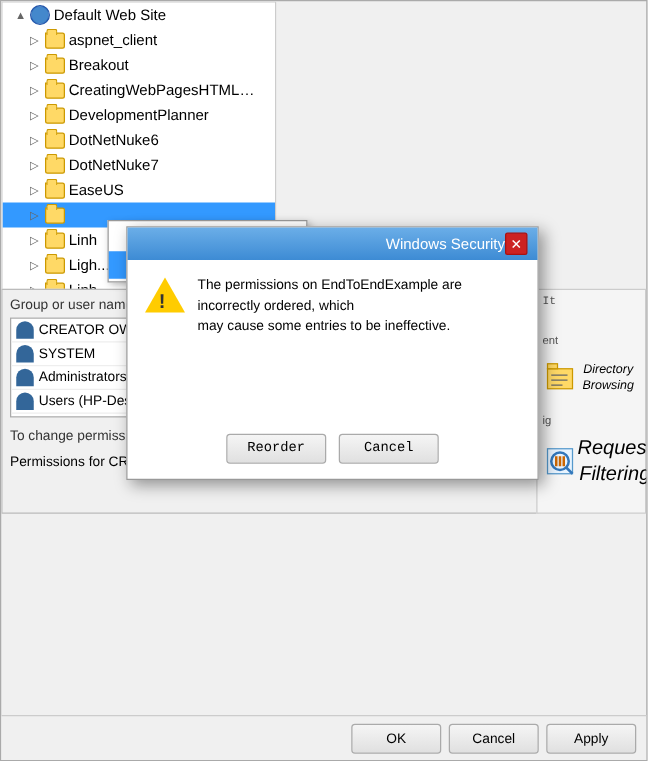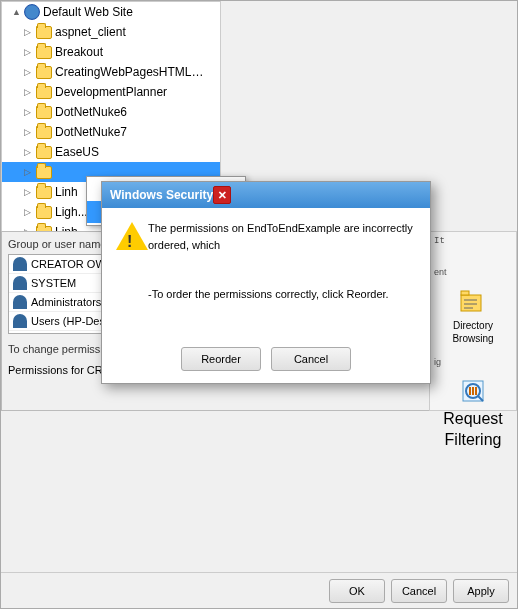--- a/index.html
+++ b/index.html
@@ -170,24 +170,25 @@
       background: #f5f5f5;
       border: 1px solid #ccc;
       display: flex;
       flex-direction: column;
       padding: 4px;
       gap: 8px;
     }
 
     .right-panel-item {
       display: flex;
-      flex-direction: column;
+      flex-direction: row;
       align-items: center;
       font-size: 10px;
       text-align: center;
+      font-style: italic;
     }
 
     .right-icon-box {
       width: 32px; height: 32px;
       display: flex;
       align-items: center;
       justify-content: center;
       margin-bottom: 2px;
     }
 
@@ -201,24 +202,24 @@
       border: 1px solid #999;
       box-shadow: 4px 4px 12px rgba(0,0,0,0.4);
       z-index: 20;
     }
 
     .dialog-titlebar {
       background: linear-gradient(to bottom, #6baee8 0%, #3d8bd4 100%);
       color: #fff;
       padding: 4px 8px;
       display: flex;
-      justify-content: flex-start;
+      justify-content: flex-end;
       align-items: center;
       font-size: 12px;
-      font-weight: bold;
+      font-weight: normal;
     }
 
     .dialog-close-btn {
       width: 18px; height: 18px;
       background: #cc2222;
       border: 1px solid #aa1111;
       border-radius: 2px;
       display: flex;
       align-items: center;
       justify-content: center;
@@ -230,20 +231,21 @@
     .dialog-body {
       padding: 12px 14px;
       font-size: 12px;
       color: #000;
       line-height: 1.5;
     }
 
     .dialog-content-row {
       display: flex;
       align-items: flex-start;
+      gap: 10px;
       margin-bottom: 8px;
     }
 
     .warning-icon {
       width: 32px; height: 32px;
       flex-shrink: 0;
       position: relative;
     }
 
     .warning-triangle {
@@ -283,40 +285,41 @@
       width: 80px;
       height: 24px;
       background: linear-gradient(to bottom, #f5f5f5, #e0e0e0);
       border: 1px solid #aaa;
       border-radius: 3px;
       font-size: 11px;
       cursor: pointer;
       display: flex;
       align-items: center;
       justify-content: center;
+      font-family: Liberation Mono, monospace;
     }
 
     
     .bottom-bar {
       position: absolute;
       bottom: 0;
       left: 0;
       width: 518px;
       height: 36px;
       background: #f0f0f0;
       border-top: 1px solid #ccc;
       display: flex;
       justify-content: flex-end;
       align-items: center;
       gap: 6px;
       padding-right: 10px;
     }
 
     .bottom-btn {
-      width: 56px;
+      width: 72px;
       height: 24px;
       background: linear-gradient(to bottom, #f5f5f5, #e0e0e0);
       border: 1px solid #aaa;
       border-radius: 3px;
       font-size: 11px;
       cursor: pointer;
       display: flex;
       align-items: center;
       justify-content: center;
     }
@@ -481,22 +484,22 @@
       <span>Windows Security</span>
       <div class="dialog-close-btn">✕</div>
     </div>
     <div class="dialog-body">
       <div class="dialog-content-row">
         <div class="warning-icon">
           <div class="warning-triangle"></div>
         </div>
         <div class="dialog-text">
           <span>The permissions on EndToEndExample are incorrectly ordered, which</span><br>
+          <span>may cause some entries to be ineffective.</span>
           <br><br>
-          <span>-To order the permissions correctly, click Reorder.</span>
           <br><br>
         </div>
       </div>
     </div>
     <div class="dialog-buttons">
       <button class="dialog-btn">Reorder</button>
       <button class="dialog-btn">Cancel</button>
     </div>
   </div>
 

